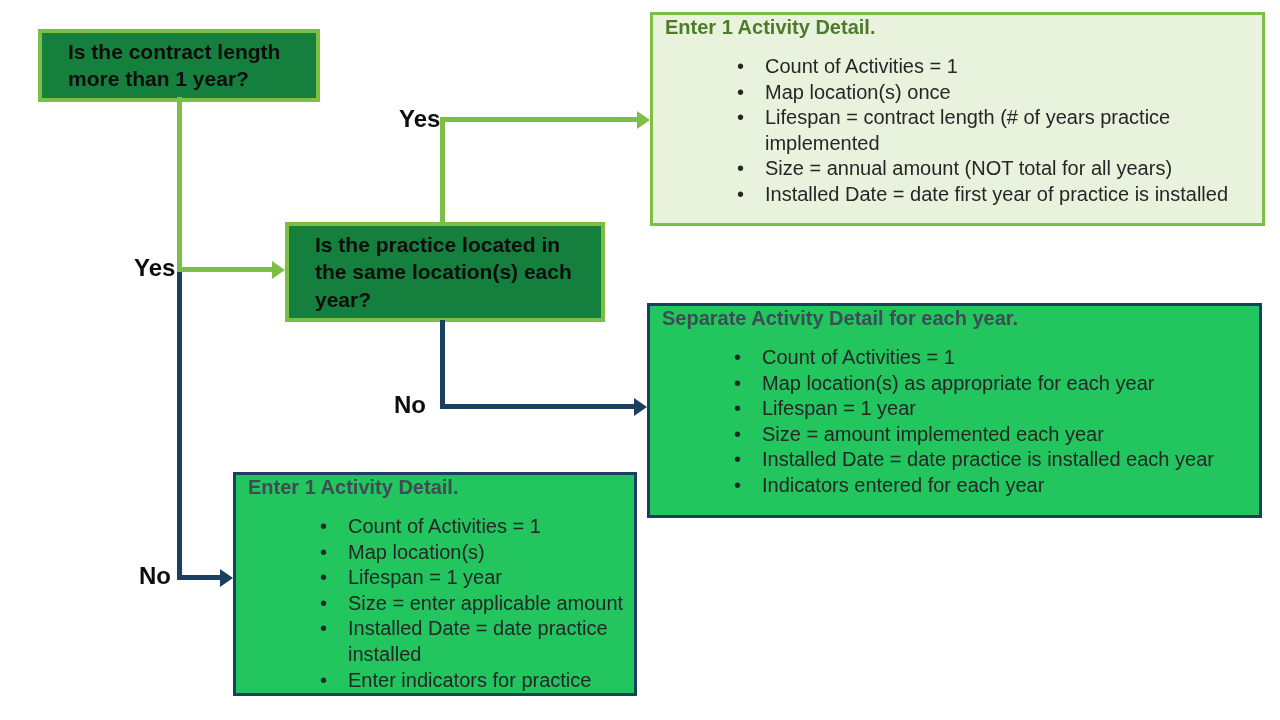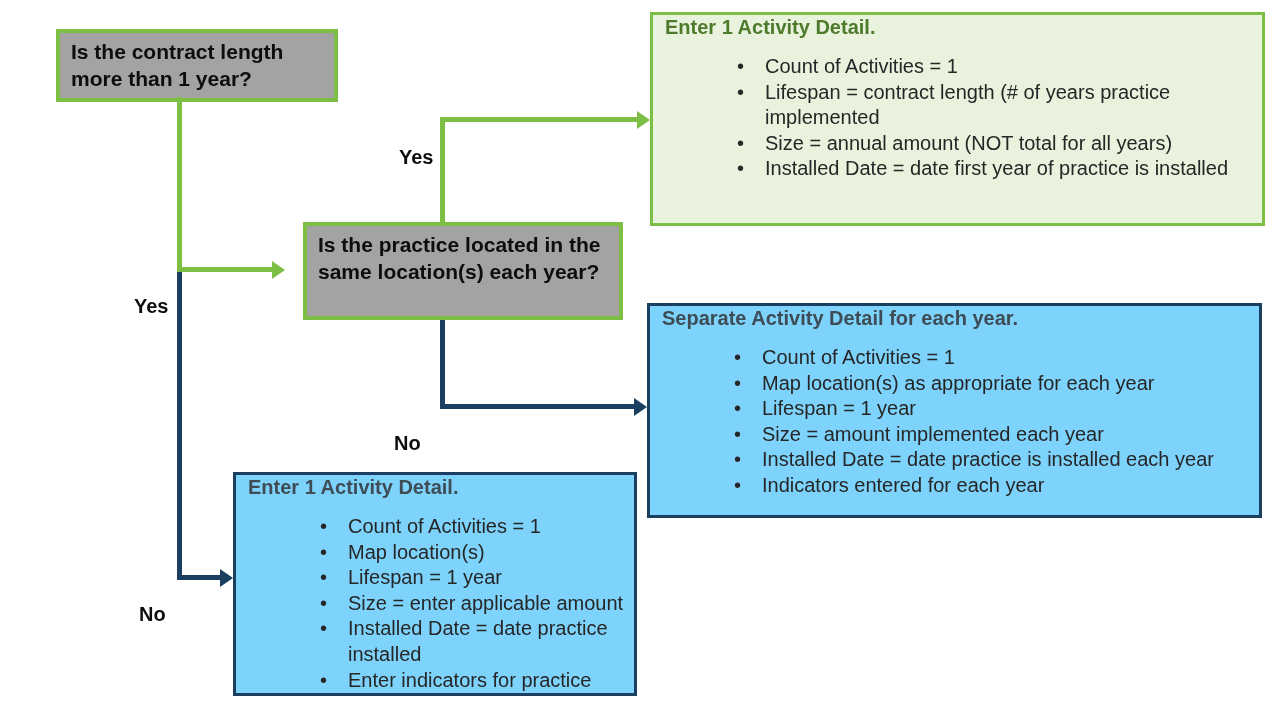--- a/index.html
+++ b/index.html
@@ -9,39 +9,38 @@
     height: 720px;
     background: #ffffff;
     font-family: "Liberation Sans", sans-serif;
     overflow: hidden;
   }
 
   
   .qbox {
     position: absolute;
     box-sizing: border-box;
-    background: #a3a3a3;
+    background: #15803d;
     border: 4px solid #7dbe45;
     color: #0d0d0d;
     font-weight: bold;
     font-size: 21px;
     line-height: 1.3;
-    padding: 5px 11px;
-    margin-left: 18px;
+    padding: 5px 26px;
   }
 
   
   .result {
     position: absolute;
     box-sizing: border-box;
     font-size: 20px;
     color: #262626;
   }
   .result.green { background: #e9f2dd; border: 3px solid #7dbe45; }
-  .result.gray  { background: #7dd3fc; border: 3px solid #1b3f60; }
+  .result.gray  { background: #22c55e; border: 3px solid #1b3f60; }
   .result .heading {
     font-weight: bold;
     font-size: 20px;
     margin: 0 0 0 12px;
     line-height: 1.25;
   }
   .result.green .heading { color: #4e7b2b; }
   .result.gray  .heading { color: #3e4c55; }
   .result .example {
     font-style: italic;
@@ -78,23 +77,22 @@
     border-top: 9px solid transparent;
     border-bottom: 9px solid transparent;
   }
   .arrow-right.green { border-left: 13px solid #7dbe45; }
   .arrow-right.navy  { border-left: 13px solid #1b3f60; }
 
   
   .edge-label {
     position: absolute;
     font-weight: bold;
-    font-size: 20px;
+    font-size: 24px;
     color: #0d0d0d;
-    margin-top: 41px;
   }
 </style>
 </head>
 <body>
 
 <div id="canvas">
 
   <div class="qbox" style="left:38px; top:29px; width:282px; min-height:68px;">Is the contract length more than 1 year?</div>
 
   <div class="qbox" style="left:285px; top:222px; width:320px; min-height:98px;">Is the practice located in the same location(s) each year?</div>
@@ -117,20 +115,21 @@
 
   <div class="edge-label" style="left:134px; top:254px;">Yes</div>
   <div class="edge-label" style="left:139px; top:562px;">No</div>
   <div class="edge-label" style="left:399px; top:105px;">Yes</div>
   <div class="edge-label" style="left:394px; top:391px;">No</div>
 
   <div class="result green" style="left:650px; top:12px; width:615px; min-height:214px;">
     <div class="heading">Enter 1 Activity Detail.</div>
     <ul>
       <li>Count of Activities = 1</li>
+      <li>Map location(s) once</li>
       <li>Lifespan = contract length (# of years practice implemented</li>
       <li>Size = annual amount (NOT total for all years)</li>
       <li>Installed Date = date first year of practice is installed</li>
     </ul>
   </div>
 
   <div class="result gray" style="left:647px; top:303px; width:615px; min-height:215px;">
     <div class="heading">Separate Activity Detail for each year.</div>
     <ul>
       <li>Count of Activities = 1</li>

